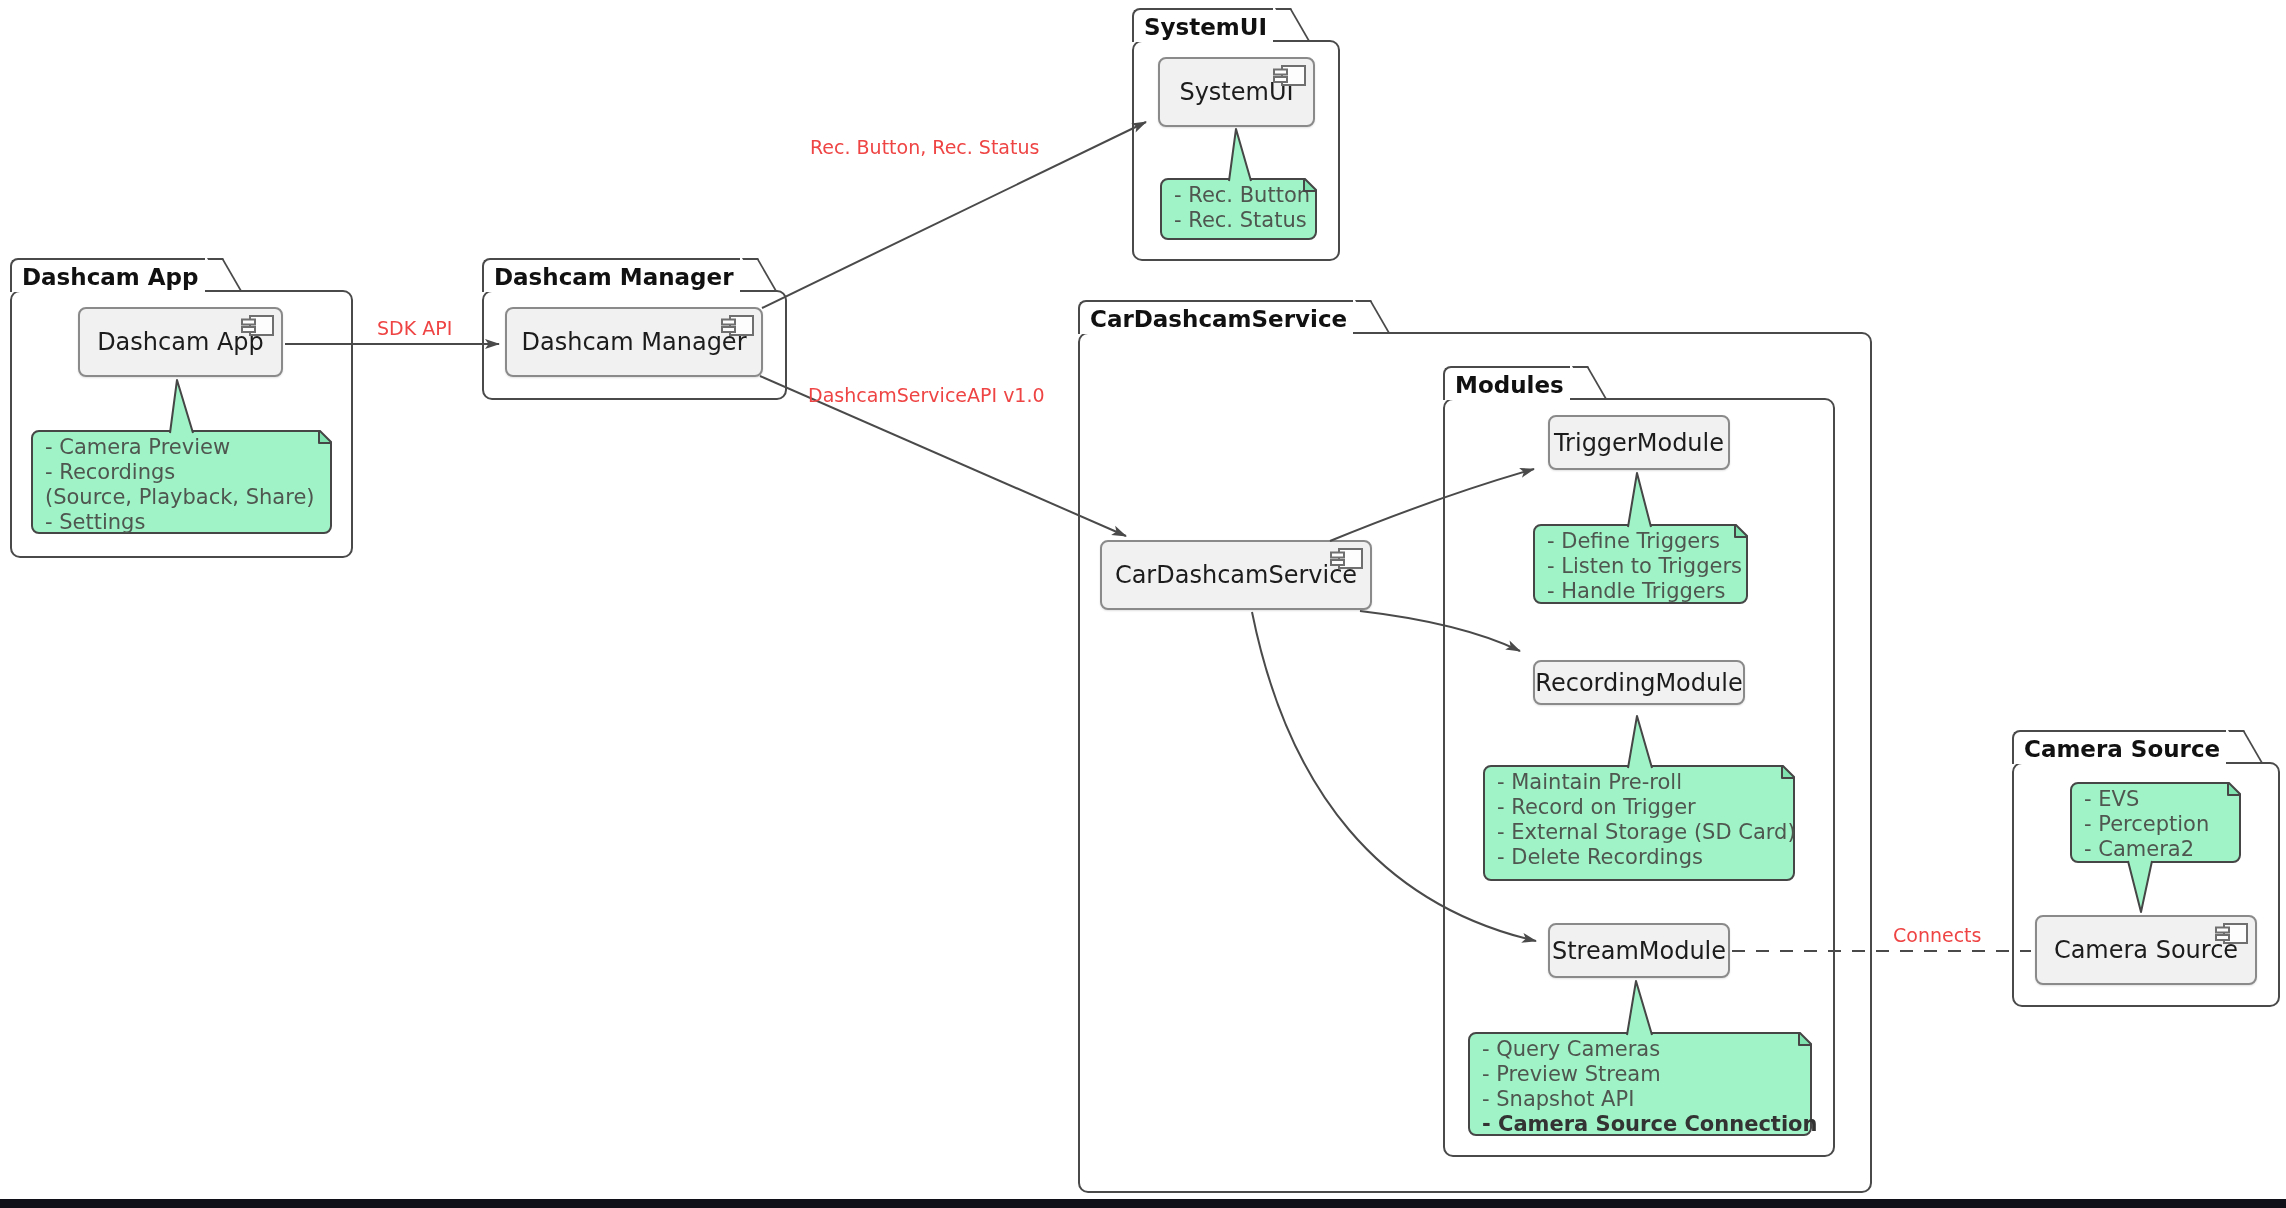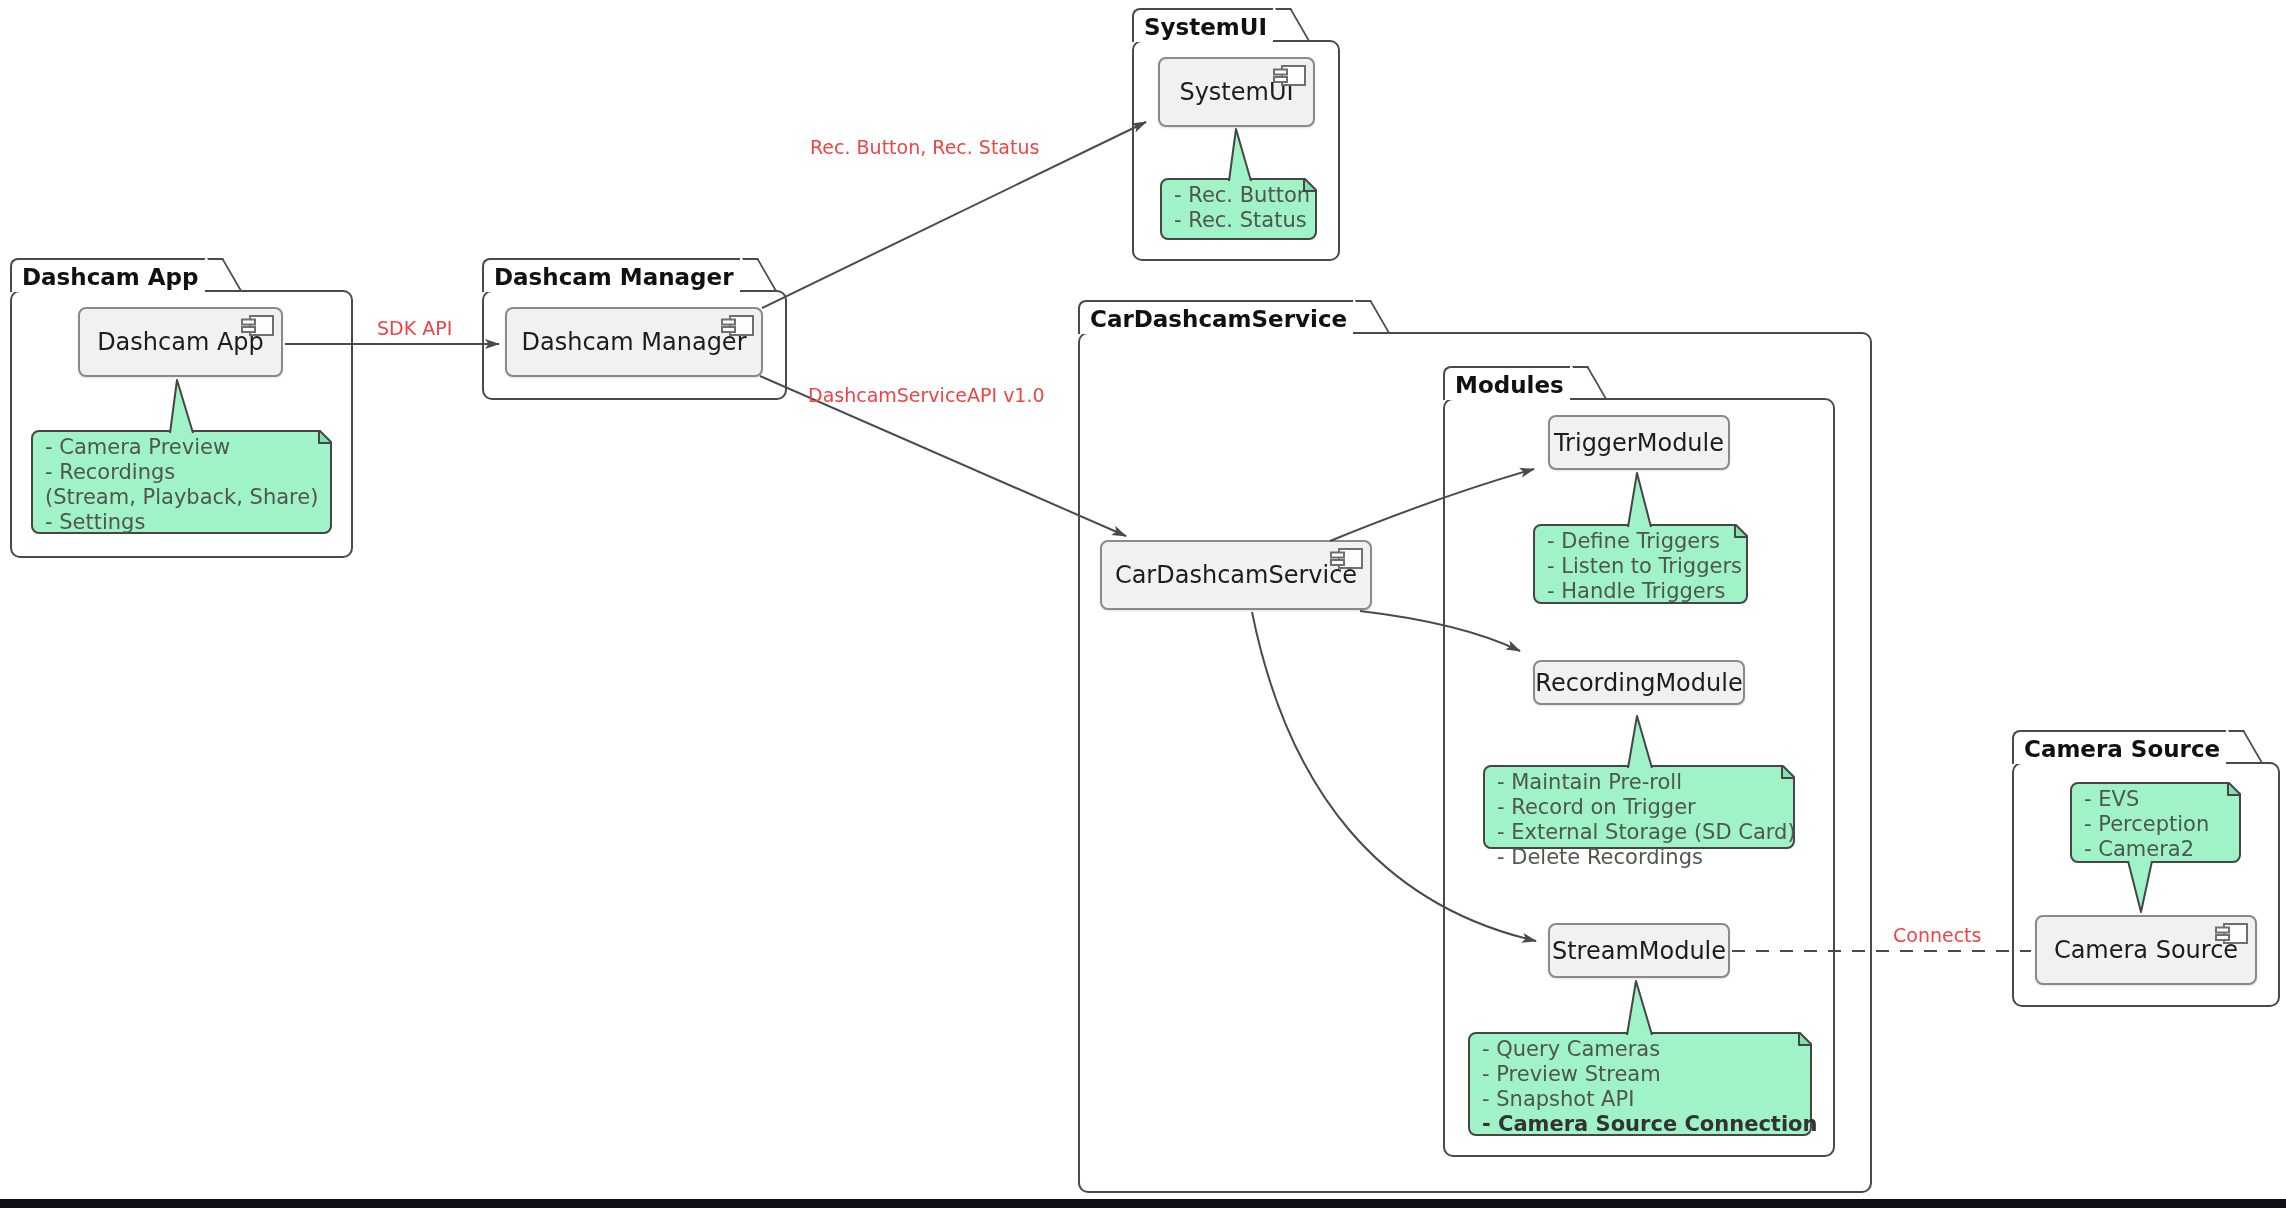--- a/index.html
+++ b/index.html
@@ -62,21 +62,21 @@
   <div class="pkg">
     <div class="pkg-body" style="left:10px;top:290px;width:343px;height:268px;"></div>
     <div class="pkg-tab" style="left:10px;top:258px;"><span>Dashcam App</span></div>
     <div class="note" style="left:31px;top:430px;width:301px;height:104px;">
       <svg class="dogear" width="26" height="26" viewBox="0 0 26 26">
         <polygon points="13,0 26,0 26,13" fill="#ffffff"></polygon>
         <polygon points="13,0 26,13 13,13" fill="#7ee3ae" stroke="#454645" stroke-width="2" stroke-linejoin="round"></polygon>
       </svg>
       <div class="note-line">- Camera Preview</div>
       <div class="note-line">- Recordings</div>
-      <div class="note-line">(Stream, Playback, Share)</div>
+      <div class="note-line">(Source, Playback, Share)</div>
       <div class="note-line">- Settings</div>
     </div>
     <div class="component" style="left:78px;top:307px;width:205px;height:70px;">
       <svg class="comp-icon" width="34" height="24" viewBox="0 0 34 24">
         <rect x="9" y="2" width="23" height="19" fill="#fdfdfd" stroke="#6f6f6f" stroke-width="2"></rect>
         <rect x="1" y="5.5" width="13" height="5" fill="#fdfdfd" stroke="#6f6f6f" stroke-width="2"></rect>
         <rect x="1" y="13" width="13" height="5" fill="#fdfdfd" stroke="#6f6f6f" stroke-width="2"></rect>
       </svg>
       <span>Dashcam App</span>
     </div>
@@ -134,21 +134,21 @@
           <polygon points="13,0 26,13 13,13" fill="#7ee3ae" stroke="#454645" stroke-width="2" stroke-linejoin="round"></polygon>
         </svg>
         <div class="note-line">- Define Triggers</div>
         <div class="note-line">- Listen to Triggers</div>
         <div class="note-line">- Handle Triggers</div>
       </div>
       <div class="component" style="left:1548px;top:415px;width:182px;height:55px;">
         <span>TriggerModule</span>
       </div>
 
-      <div class="note" style="left:1483px;top:765px;width:312px;height:84px;">
+      <div class="note" style="left:1483px;top:765px;width:312px;height:116px;">
         <svg class="dogear" width="26" height="26" viewBox="0 0 26 26">
           <polygon points="13,0 26,0 26,13" fill="#ffffff"></polygon>
           <polygon points="13,0 26,13 13,13" fill="#7ee3ae" stroke="#454645" stroke-width="2" stroke-linejoin="round"></polygon>
         </svg>
         <div class="note-line">- Maintain Pre-roll</div>
         <div class="note-line">- Record on Trigger</div>
         <div class="note-line">- External Storage (SD Card)</div>
         <div class="note-line">- Delete Recordings</div>
       </div>
       <div class="component" style="left:1533px;top:660px;width:212px;height:45px;">

